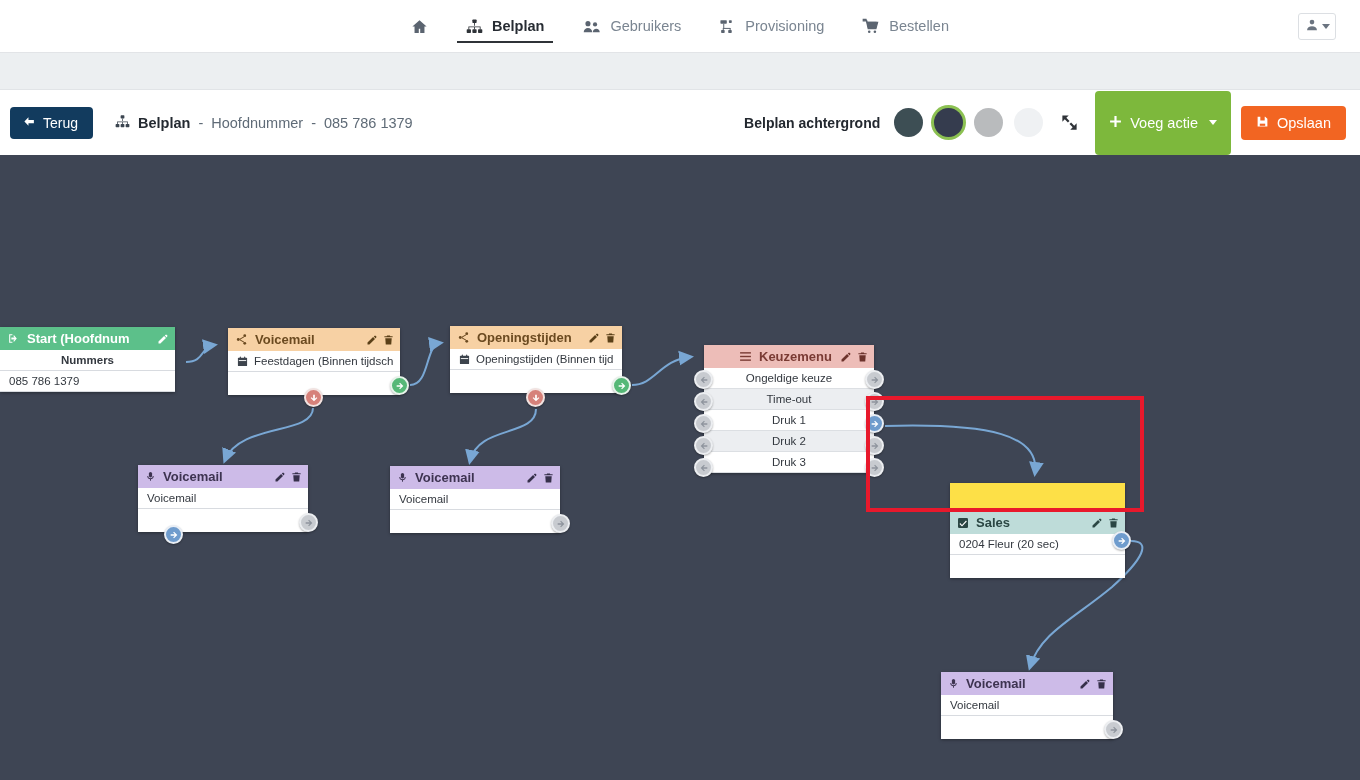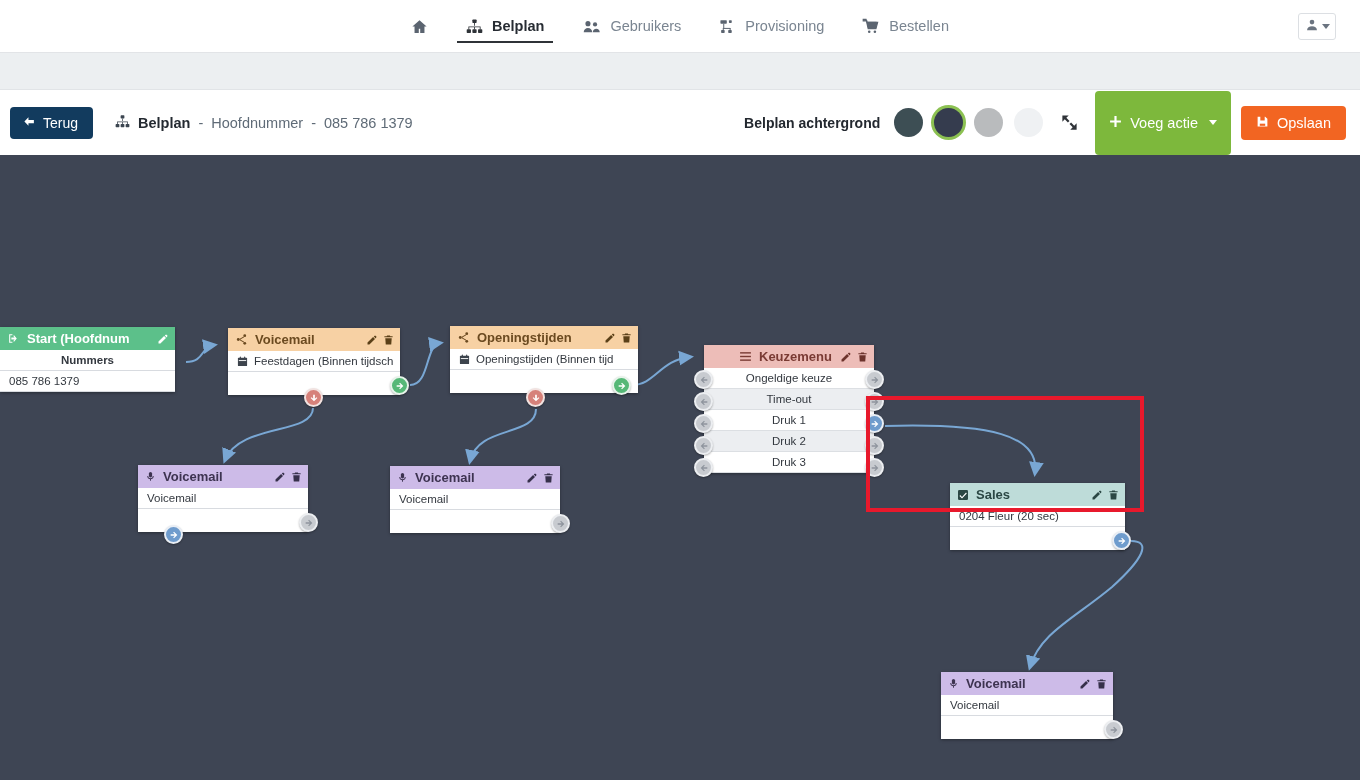--- a/index.html
+++ b/index.html
@@ -128,21 +128,21 @@
     gap: 7px;
   }
   .node-head .title { flex: 1; white-space: nowrap; overflow: hidden; }
   .node-head .acts { display: flex; gap: 5px; align-items: center; }
   .node-head .acts span { cursor: pointer; display: flex; }
 
   .head-green  { background: #5cc08a; color: #ffffff; }
   .head-orange { background: #f7d1a4; color: #6b4a20; }
   .head-pink   { background: #edbdb8; color: #7a3b34; padding-left: 35px; }
   .head-purple { background: #cdbbe8; color: #3d3350; }
-  .head-teal   { background: #bedcd9; color: #2b4744; }
+  .head-teal   { background: #bedcd9; color: #2b4744; margin-top: 28px; }
 
   .node-row {
     padding: 4px 9px; font-size: 11.5px; color: #33383f;
     border-bottom: 1px solid #d8dbe0; background: #fff;
     white-space: nowrap; overflow: hidden;
   }
   .node-row.center { text-align: center; }
   .node-row.bold { font-weight: 700; }
   .node-row.icon-row { display:flex; align-items:center; gap:6px; }
   .node-foot { height: 23px; background: #fff; }
@@ -411,21 +411,21 @@
           <path d="M4 10h10l-4-4 2-2 8 8-8 8-2-2 4-4H4z"></path>
         </svg>
     </div>
     <div class="port red" style="left:76px; top:60px;">
       <svg width="10" height="10" viewBox="0 0 24 24" fill="#fff">
           <path d="M10 4h4v10l4-4 2 2-8 8-8-8 2-2 4 4z"></path>
         </svg>
     </div>
   </div>
 
-  <div class="node" style="left:450px; top:171px; width:188px;">
+  <div class="node" style="left:450px; top:171px; width:172px;">
     <div class="node-head head-orange">
       <span class="ico">
         <svg width="13" height="13" viewBox="0 0 24 24" fill="#6b4a20">
             <circle cx="18" cy="5" r="2.6"></circle>
             <circle cx="6" cy="12" r="2.6"></circle>
             <circle cx="18" cy="19" r="2.6"></circle>
             <path d="M8 11 16 6.4l.9 1.6L8.9 12.6zM8.9 11.4l8 4.6-.9 1.6-8-4.6z"></path>
           </svg>
       </span>
       <span class="title">Openingstijden</span>

